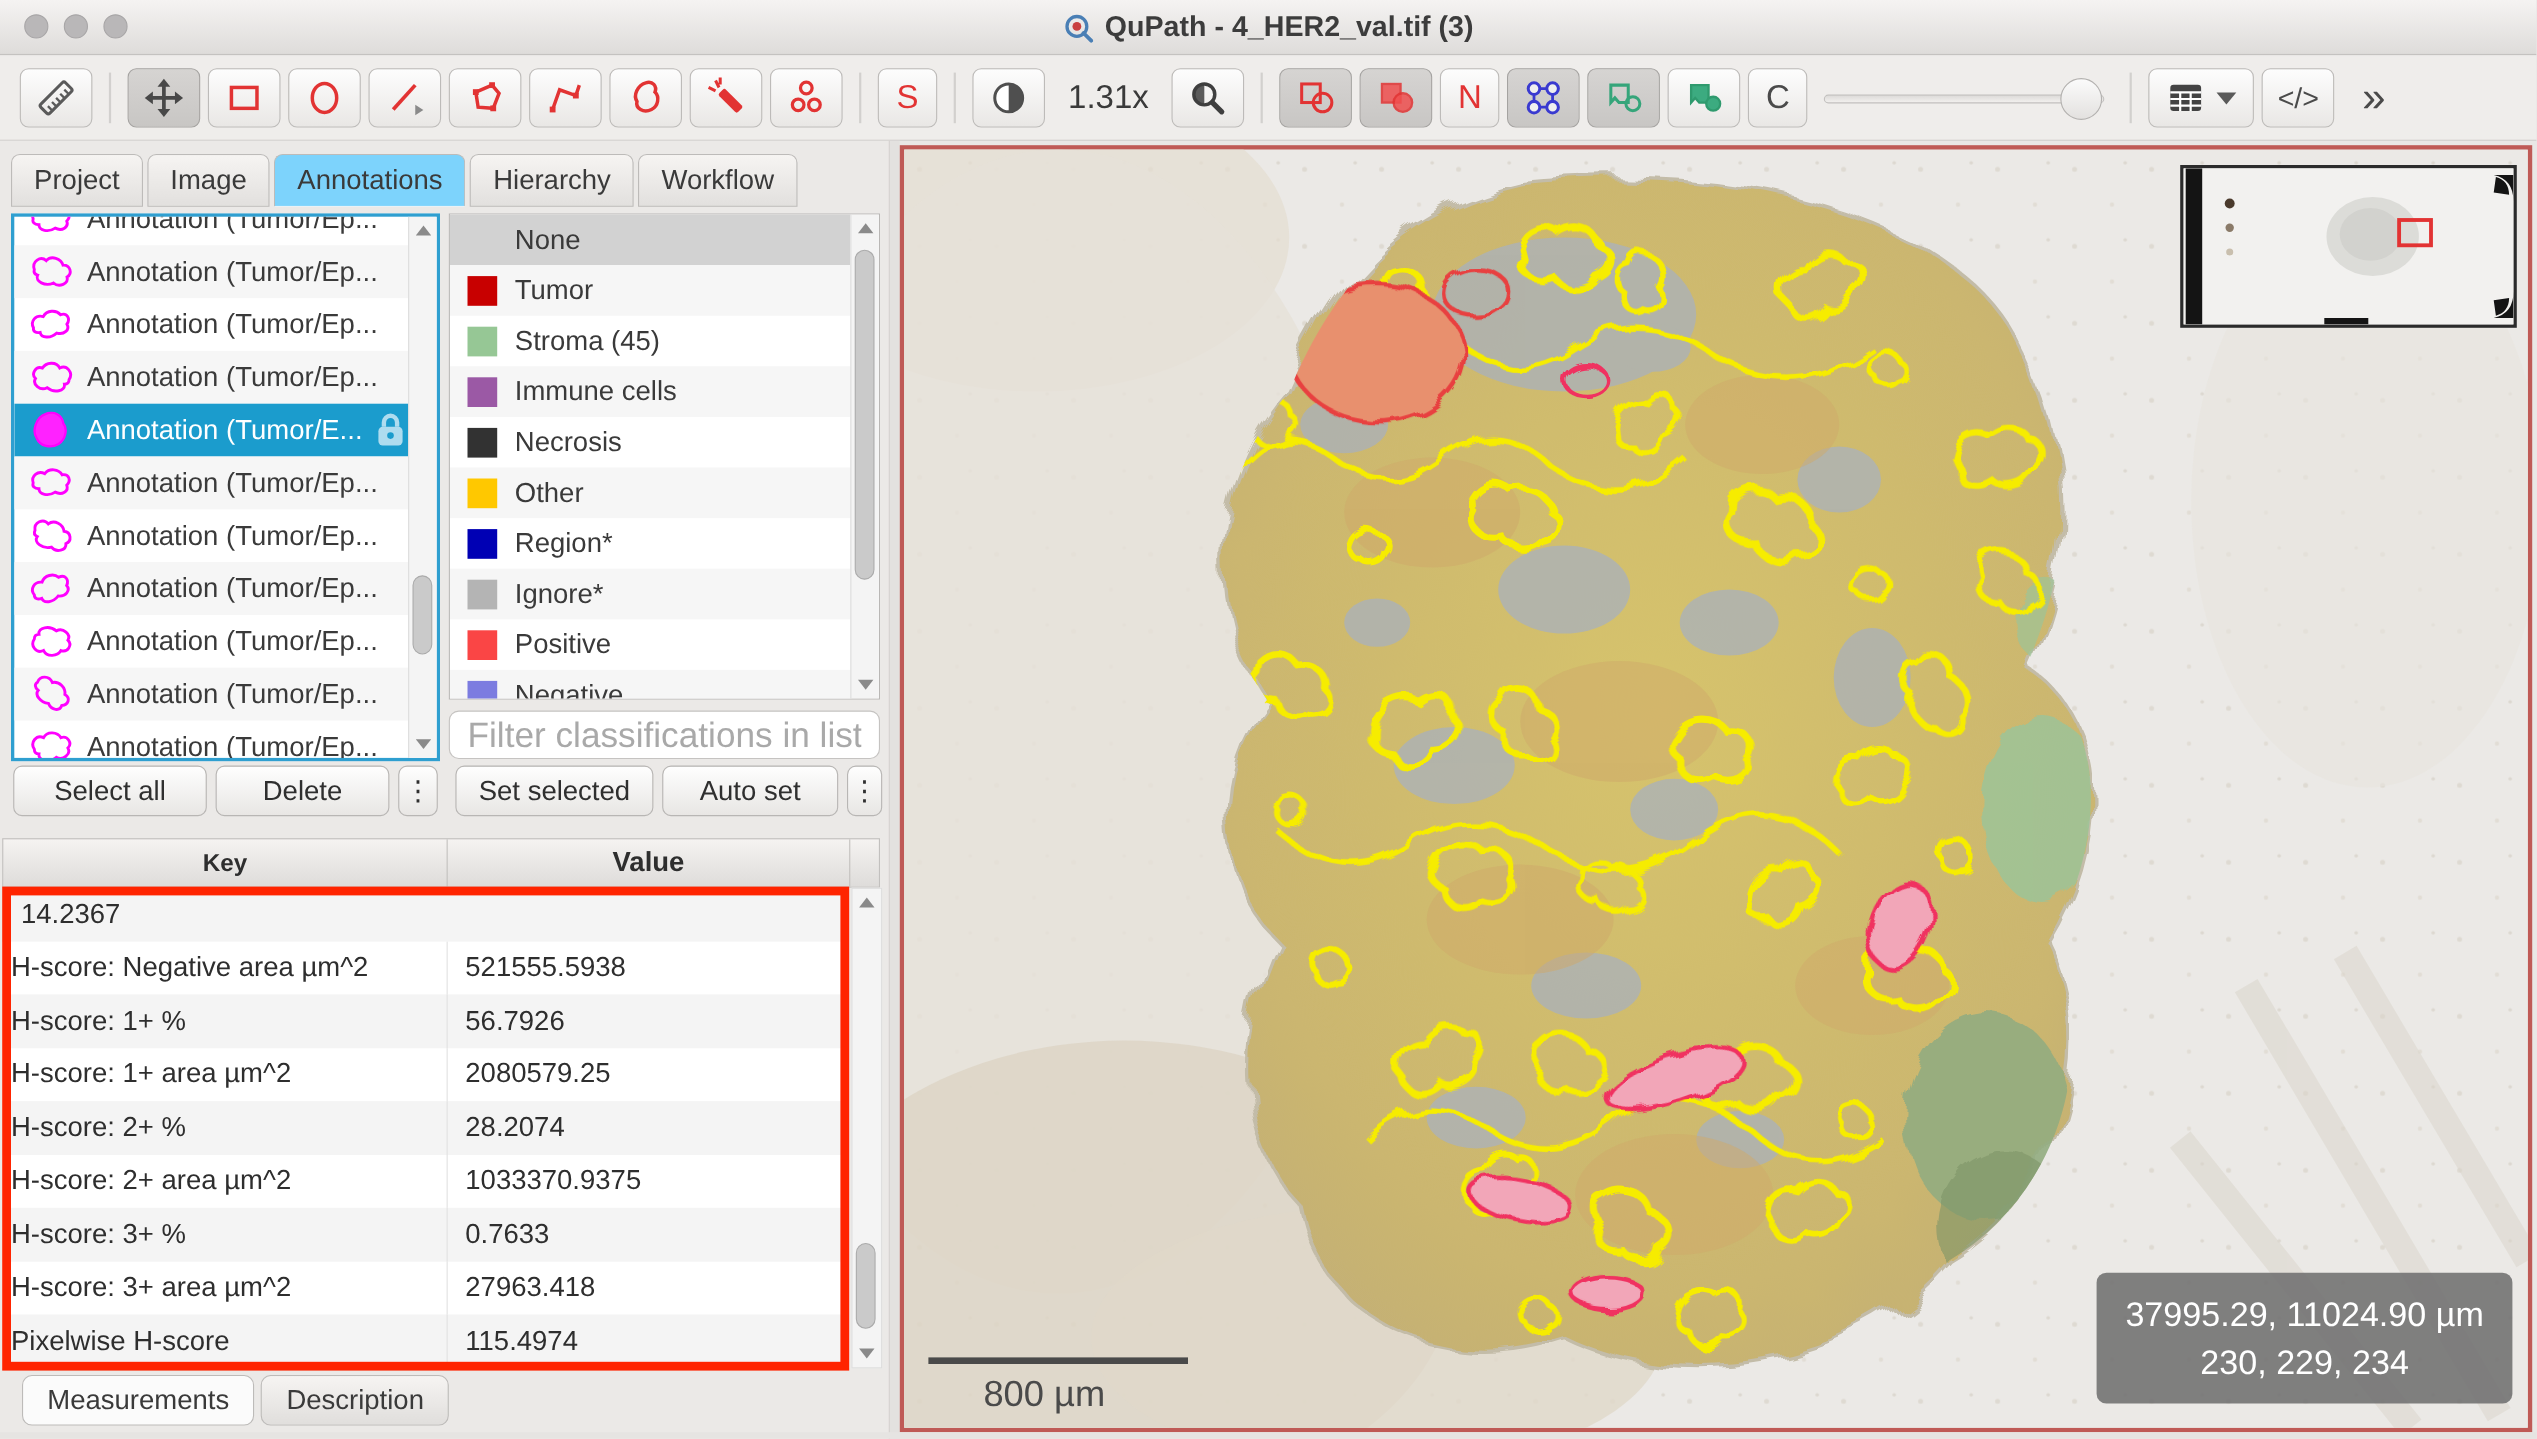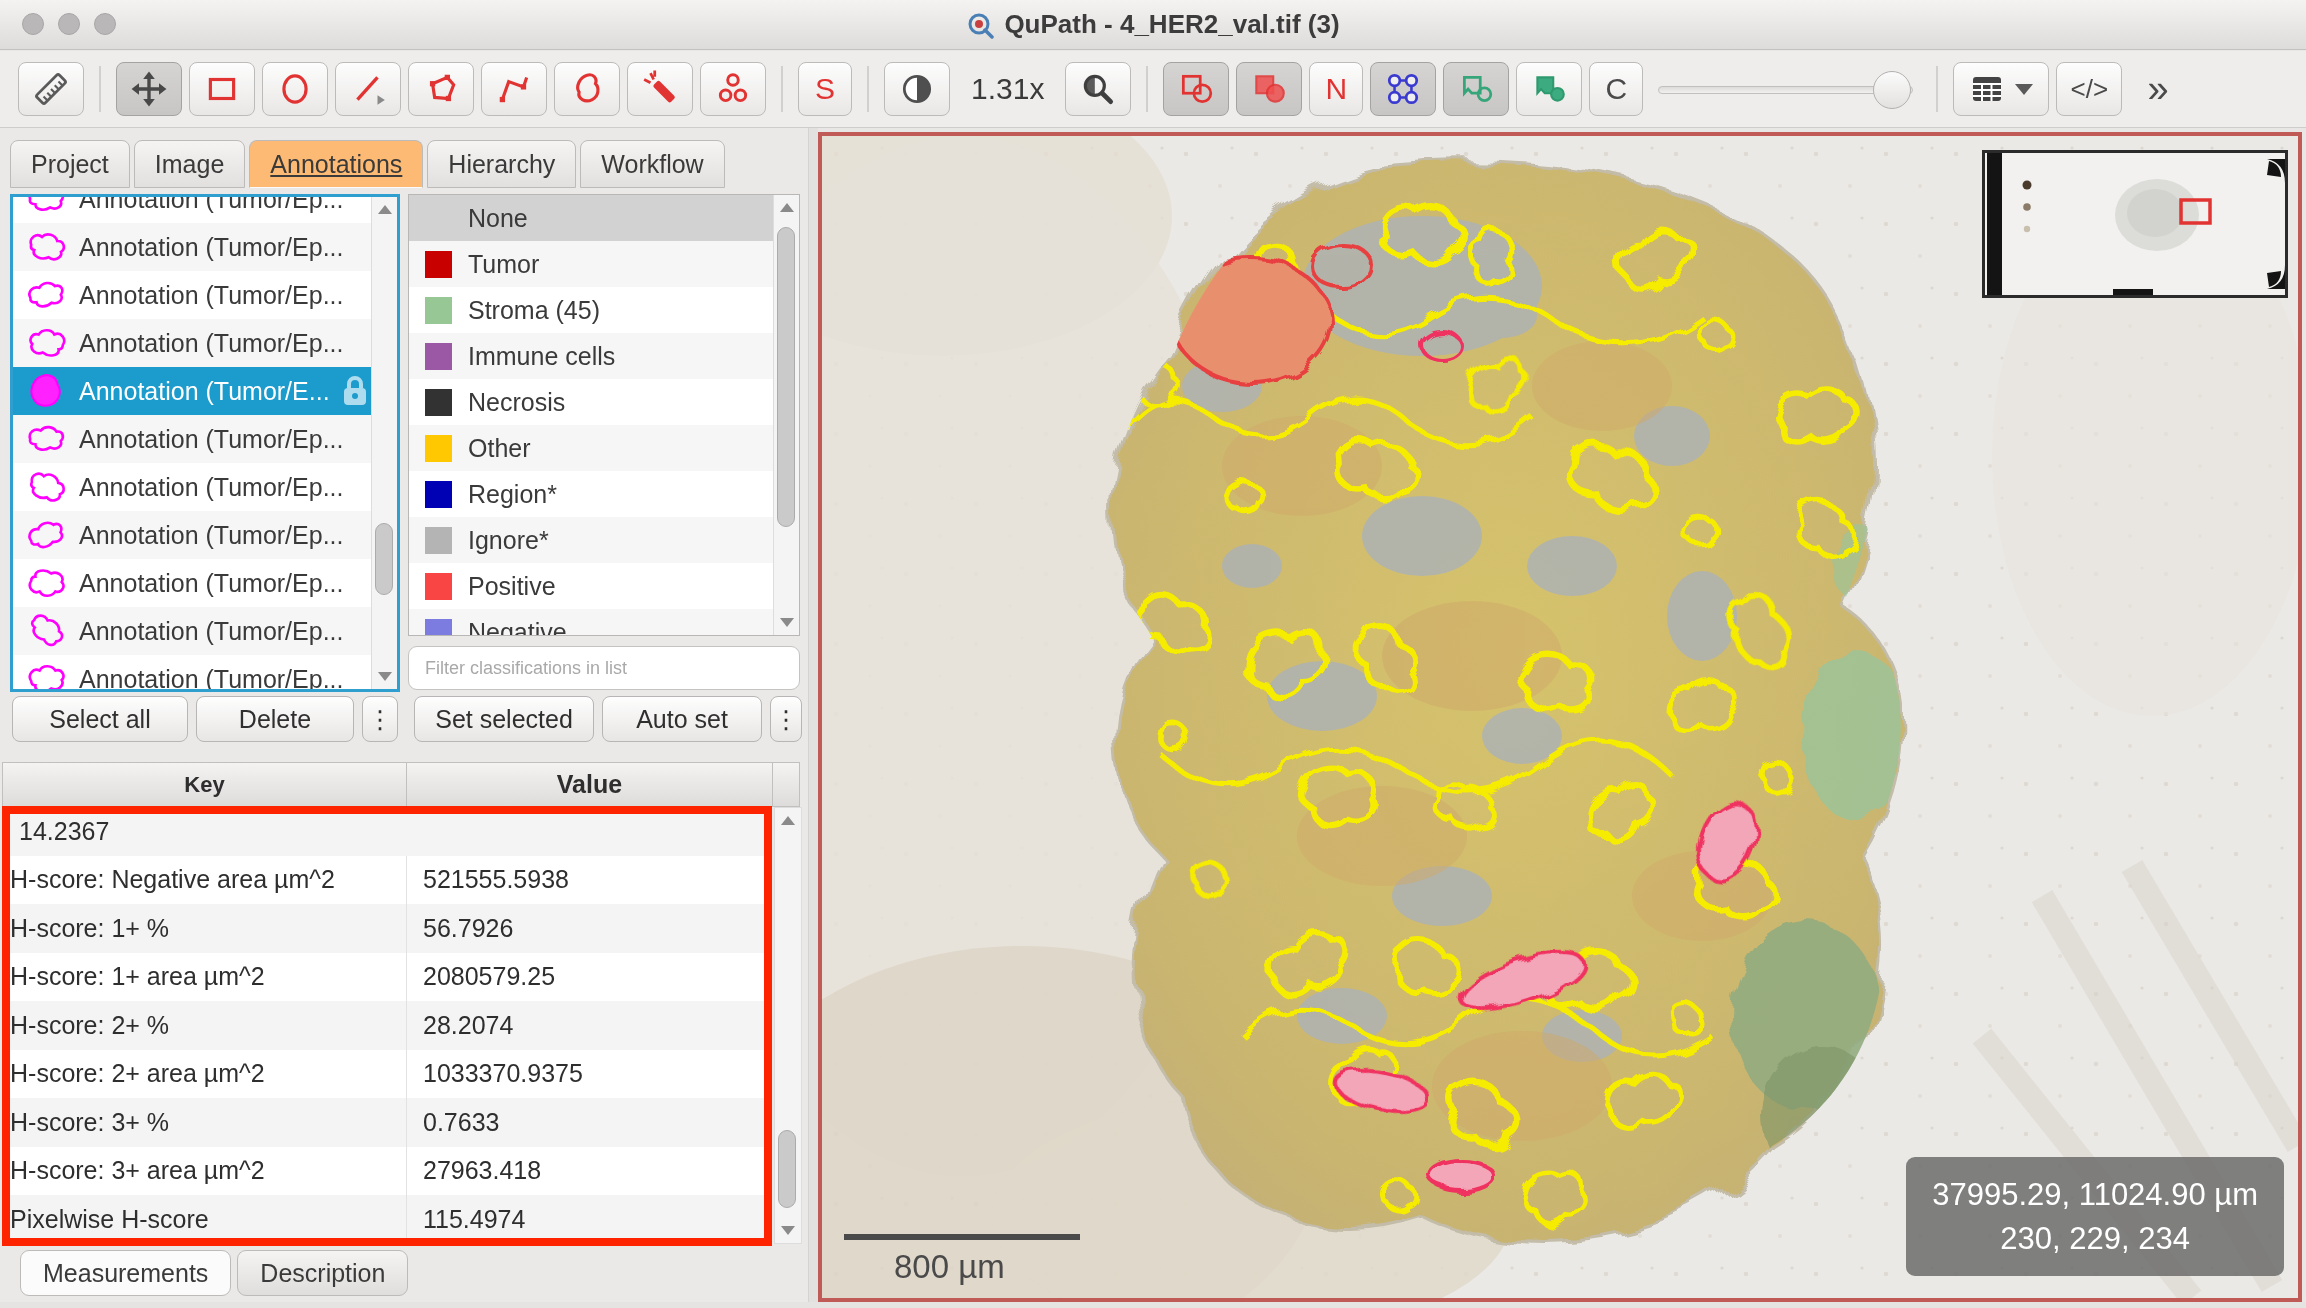--- a/index.html
+++ b/index.html
@@ -36,21 +36,21 @@
   .tbtn.wide { width:96px; }
   #overflow-chevrons { font-size:38px; color:#4a4a4a; margin-left:18px; }
 
   
   #left-panel { position:absolute; left:0; top:128px; width:808px; height:1180px; background:#ebe9e7; }
   #splitter { position:absolute; left:808px; top:128px; width:10px; height:1180px; background:#e3e1df; border-left:1px solid #d5d3d1; }
 
   .tabs { position:absolute; left:10px; top:12px; display:flex; gap:4px; }
   .tab { height:48px; padding:0 20px; font-size:25px; color:#3a3a3a; display:flex; align-items:center;
     background:linear-gradient(#f6f4f2,#e2e0de); border:1px solid #bdbbb9; border-radius:8px 8px 0 0; }
-  .tab.active { background:#fdba74; border-bottom-color:#fafafa;text-decoration:underline; }
+  .tab.active { background:#7dd3fc; border-bottom-color:#fafafa; }
 
   .listbox { position:absolute; background:#ffffff; overflow:hidden; }
   #ann-list { left:10px; top:66px; width:390px; height:498px; border:3px solid #2f9fd0; }
   #class-list { left:408px; top:66px; width:392px; height:442px; border:1px solid #b9b7b5; }
 
   .arow { height:48px; display:flex; align-items:center; gap:12px; padding:0 10px 0 14px; font-size:25px; color:#3a3a3a; white-space:nowrap; }
   .arow:nth-child(even) { background:#f6f6f6; }
   .arow.sel { background:#1b9ccd; color:#ffffff; }
   .aicon { flex:0 0 auto; }
   .arow .lock { margin-left:auto; flex:0 0 auto; }
@@ -61,21 +61,21 @@
   .swatch { width:27px; height:27px; flex:0 0 auto; }
 
   .vscroll { position:absolute; top:0; right:0; width:26px; bottom:0; background:#f4f4f4; border-left:1px solid #dddddd; }
   .vscroll .up, .vscroll .down { position:absolute; left:6px; width:0; height:0;
     border-left:7px solid transparent; border-right:7px solid transparent; }
   .vscroll .up { top:8px; border-bottom:9px solid #8a8a8a; }
   .vscroll .down { bottom:8px; border-top:9px solid #8a8a8a; }
   .vscroll .thumb { position:absolute; left:3px; width:18px; border-radius:9px; background:#cacaca; border:1px solid #ababab; }
 
   #filter-input { position:absolute; left:408px; top:518px; width:392px; height:44px; border:1px solid #c5c3c1;
-    border-radius:9px; font-size:18px; padding:0 16px; color:#000000; background:#ffffff; font-family:"Liberation Sans",sans-serif; }
+    border-radius:9px; font-size:32px; padding:0 16px; color:#000000; background:#ffffff; font-family:"Liberation Sans",sans-serif; }
   #filter-input::placeholder { color:#a9a9a9; }
 
   .btn { height:46px; border-radius:8px; border:1px solid #b8b6b4; background:linear-gradient(#fefefe,#e8e6e4);
     font-size:25px; color:#2f2f2f; display:flex; align-items:center; justify-content:center; position:absolute; }
 
   
   #mtable-header { position:absolute; left:2px; top:634px; width:798px; height:45px; display:flex;
     background:linear-gradient(#f5f3f1,#dedcda); border:1px solid #c2c0be; }
   #mtable-header .hk { width:404px; border-right:1px solid #c2c0be; display:flex; align-items:center; justify-content:center;
     font-size:22px; font-weight:bold; color:#2e2e2e; }

